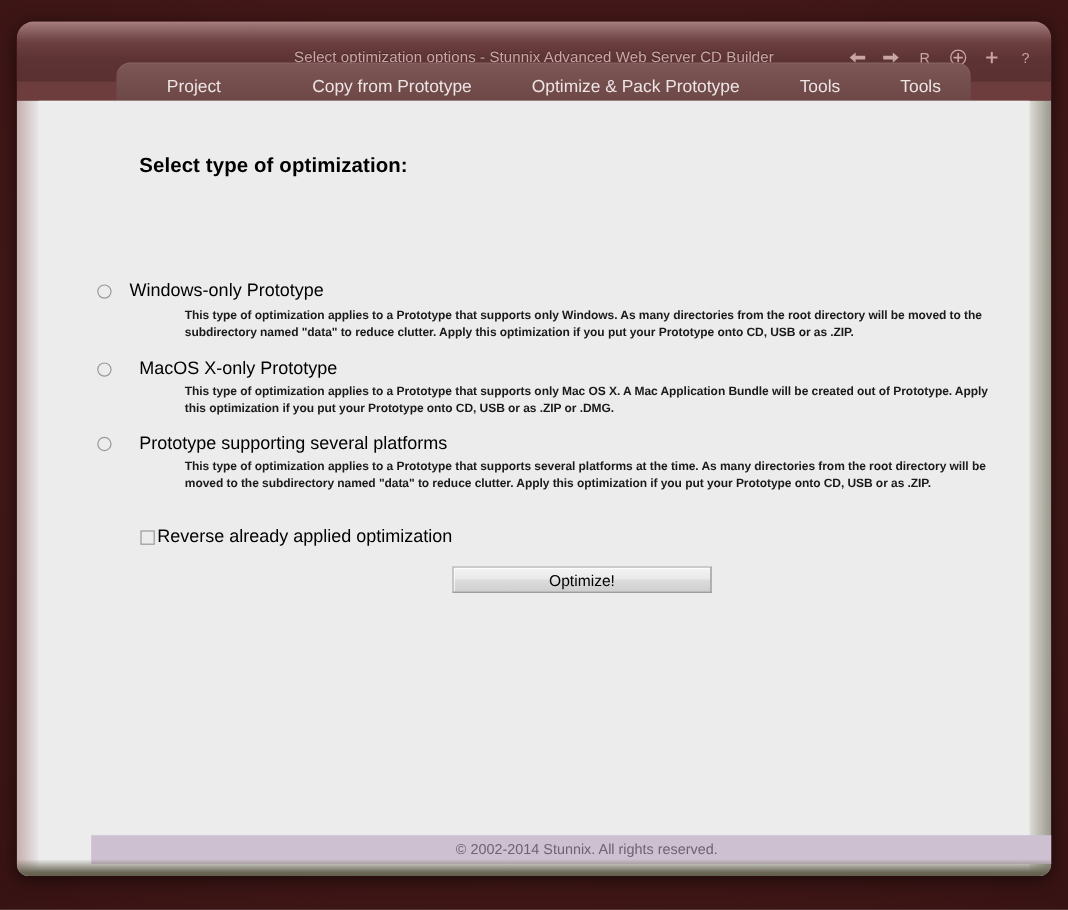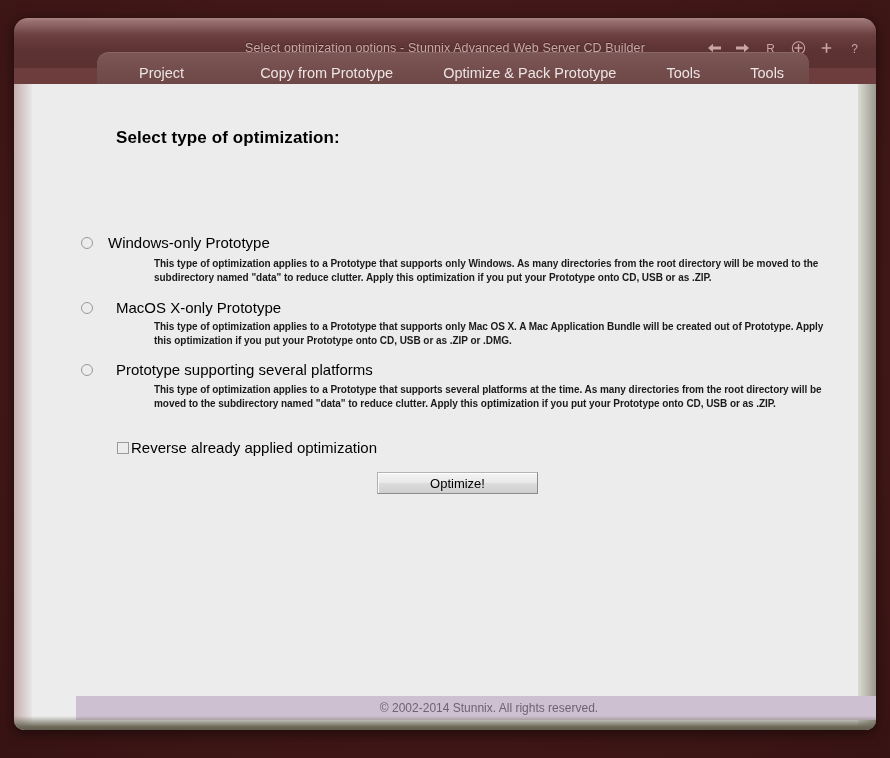--- a/index.html
+++ b/index.html
@@ -224,21 +224,21 @@
     margin-left: 2px;
     white-space: nowrap;
     cursor: default;
   }
 
   
   #optimize-button {
     position: absolute;
     left: 345px;
     top: 388px;
-    width: 161px;
+    width: 216px;
     height: 22px;
     font-family: "Liberation Sans", sans-serif;
     font-size: 13px;
     color: #000;
     background: linear-gradient(to bottom, #f4f4f4 0%, #e9e9e9 48%, #dcdcdc 52%, #cfcfcf 100%);
     border: 1px solid #8c8c8c;
     border-top-color: #b5b5b5;
     border-left-color: #b0b0b0;
     box-shadow: inset 0 1px 0 #ffffff, inset 1px 0 0 #fafafa;
     cursor: default;

